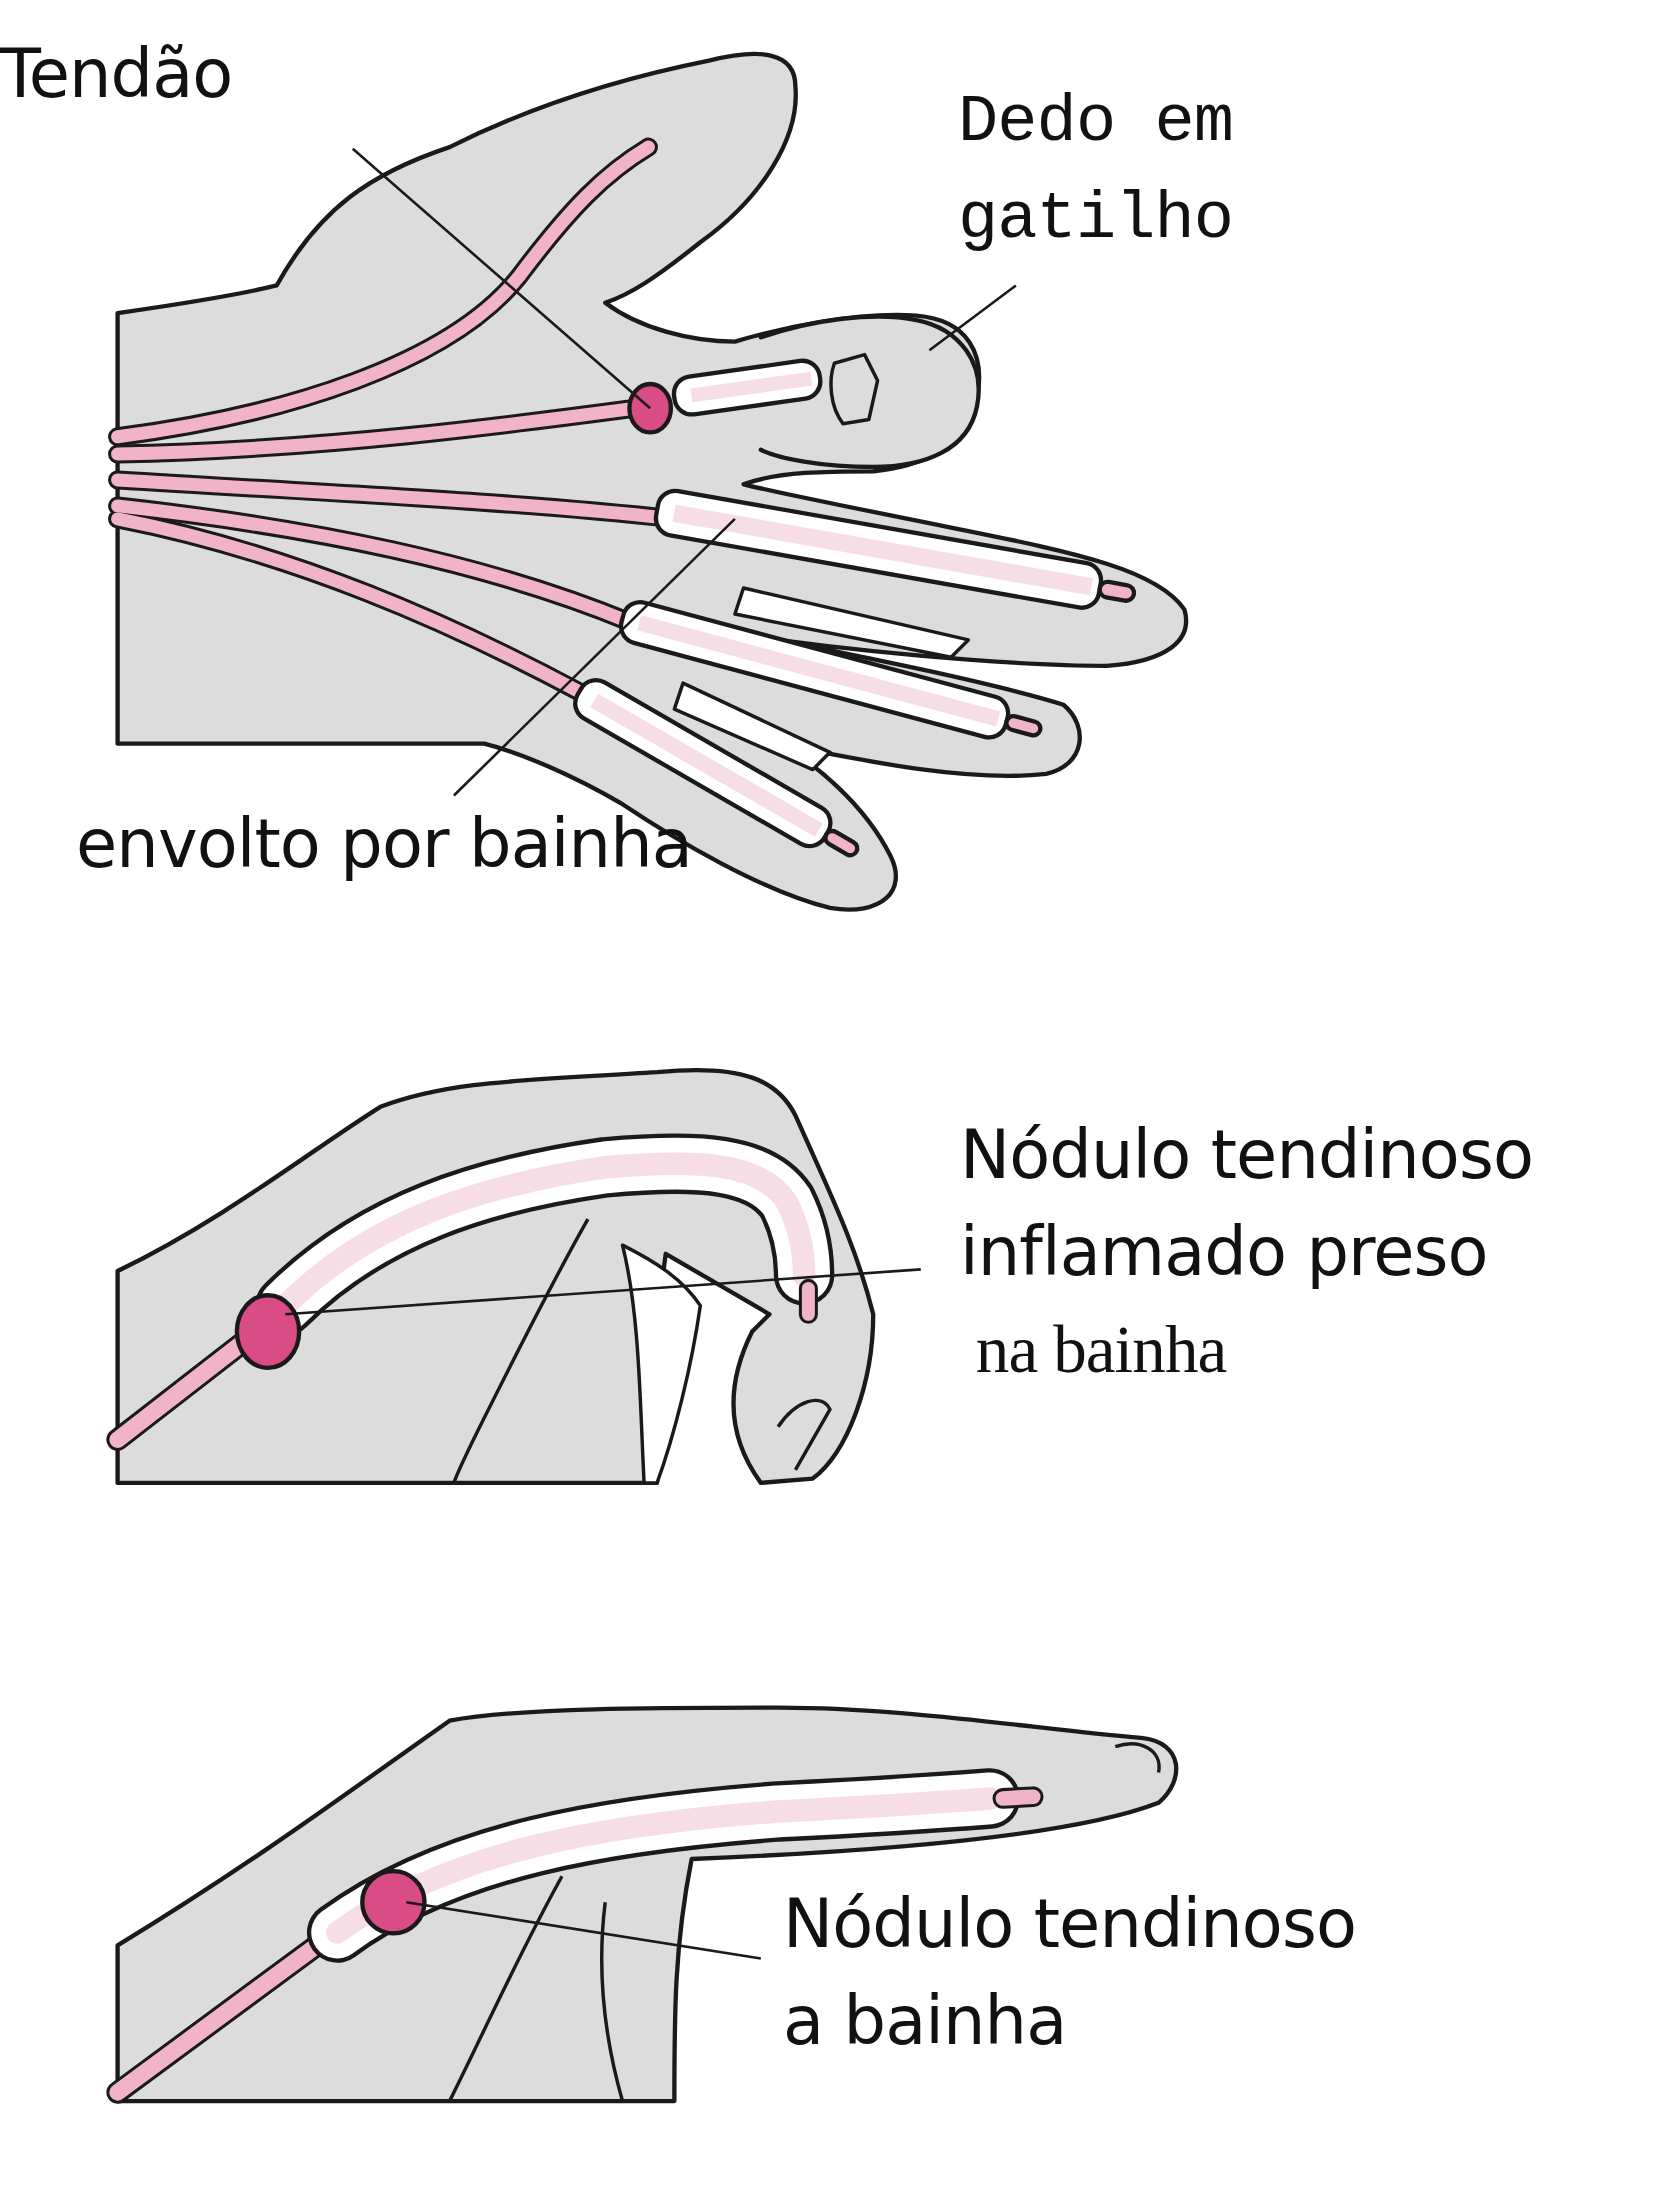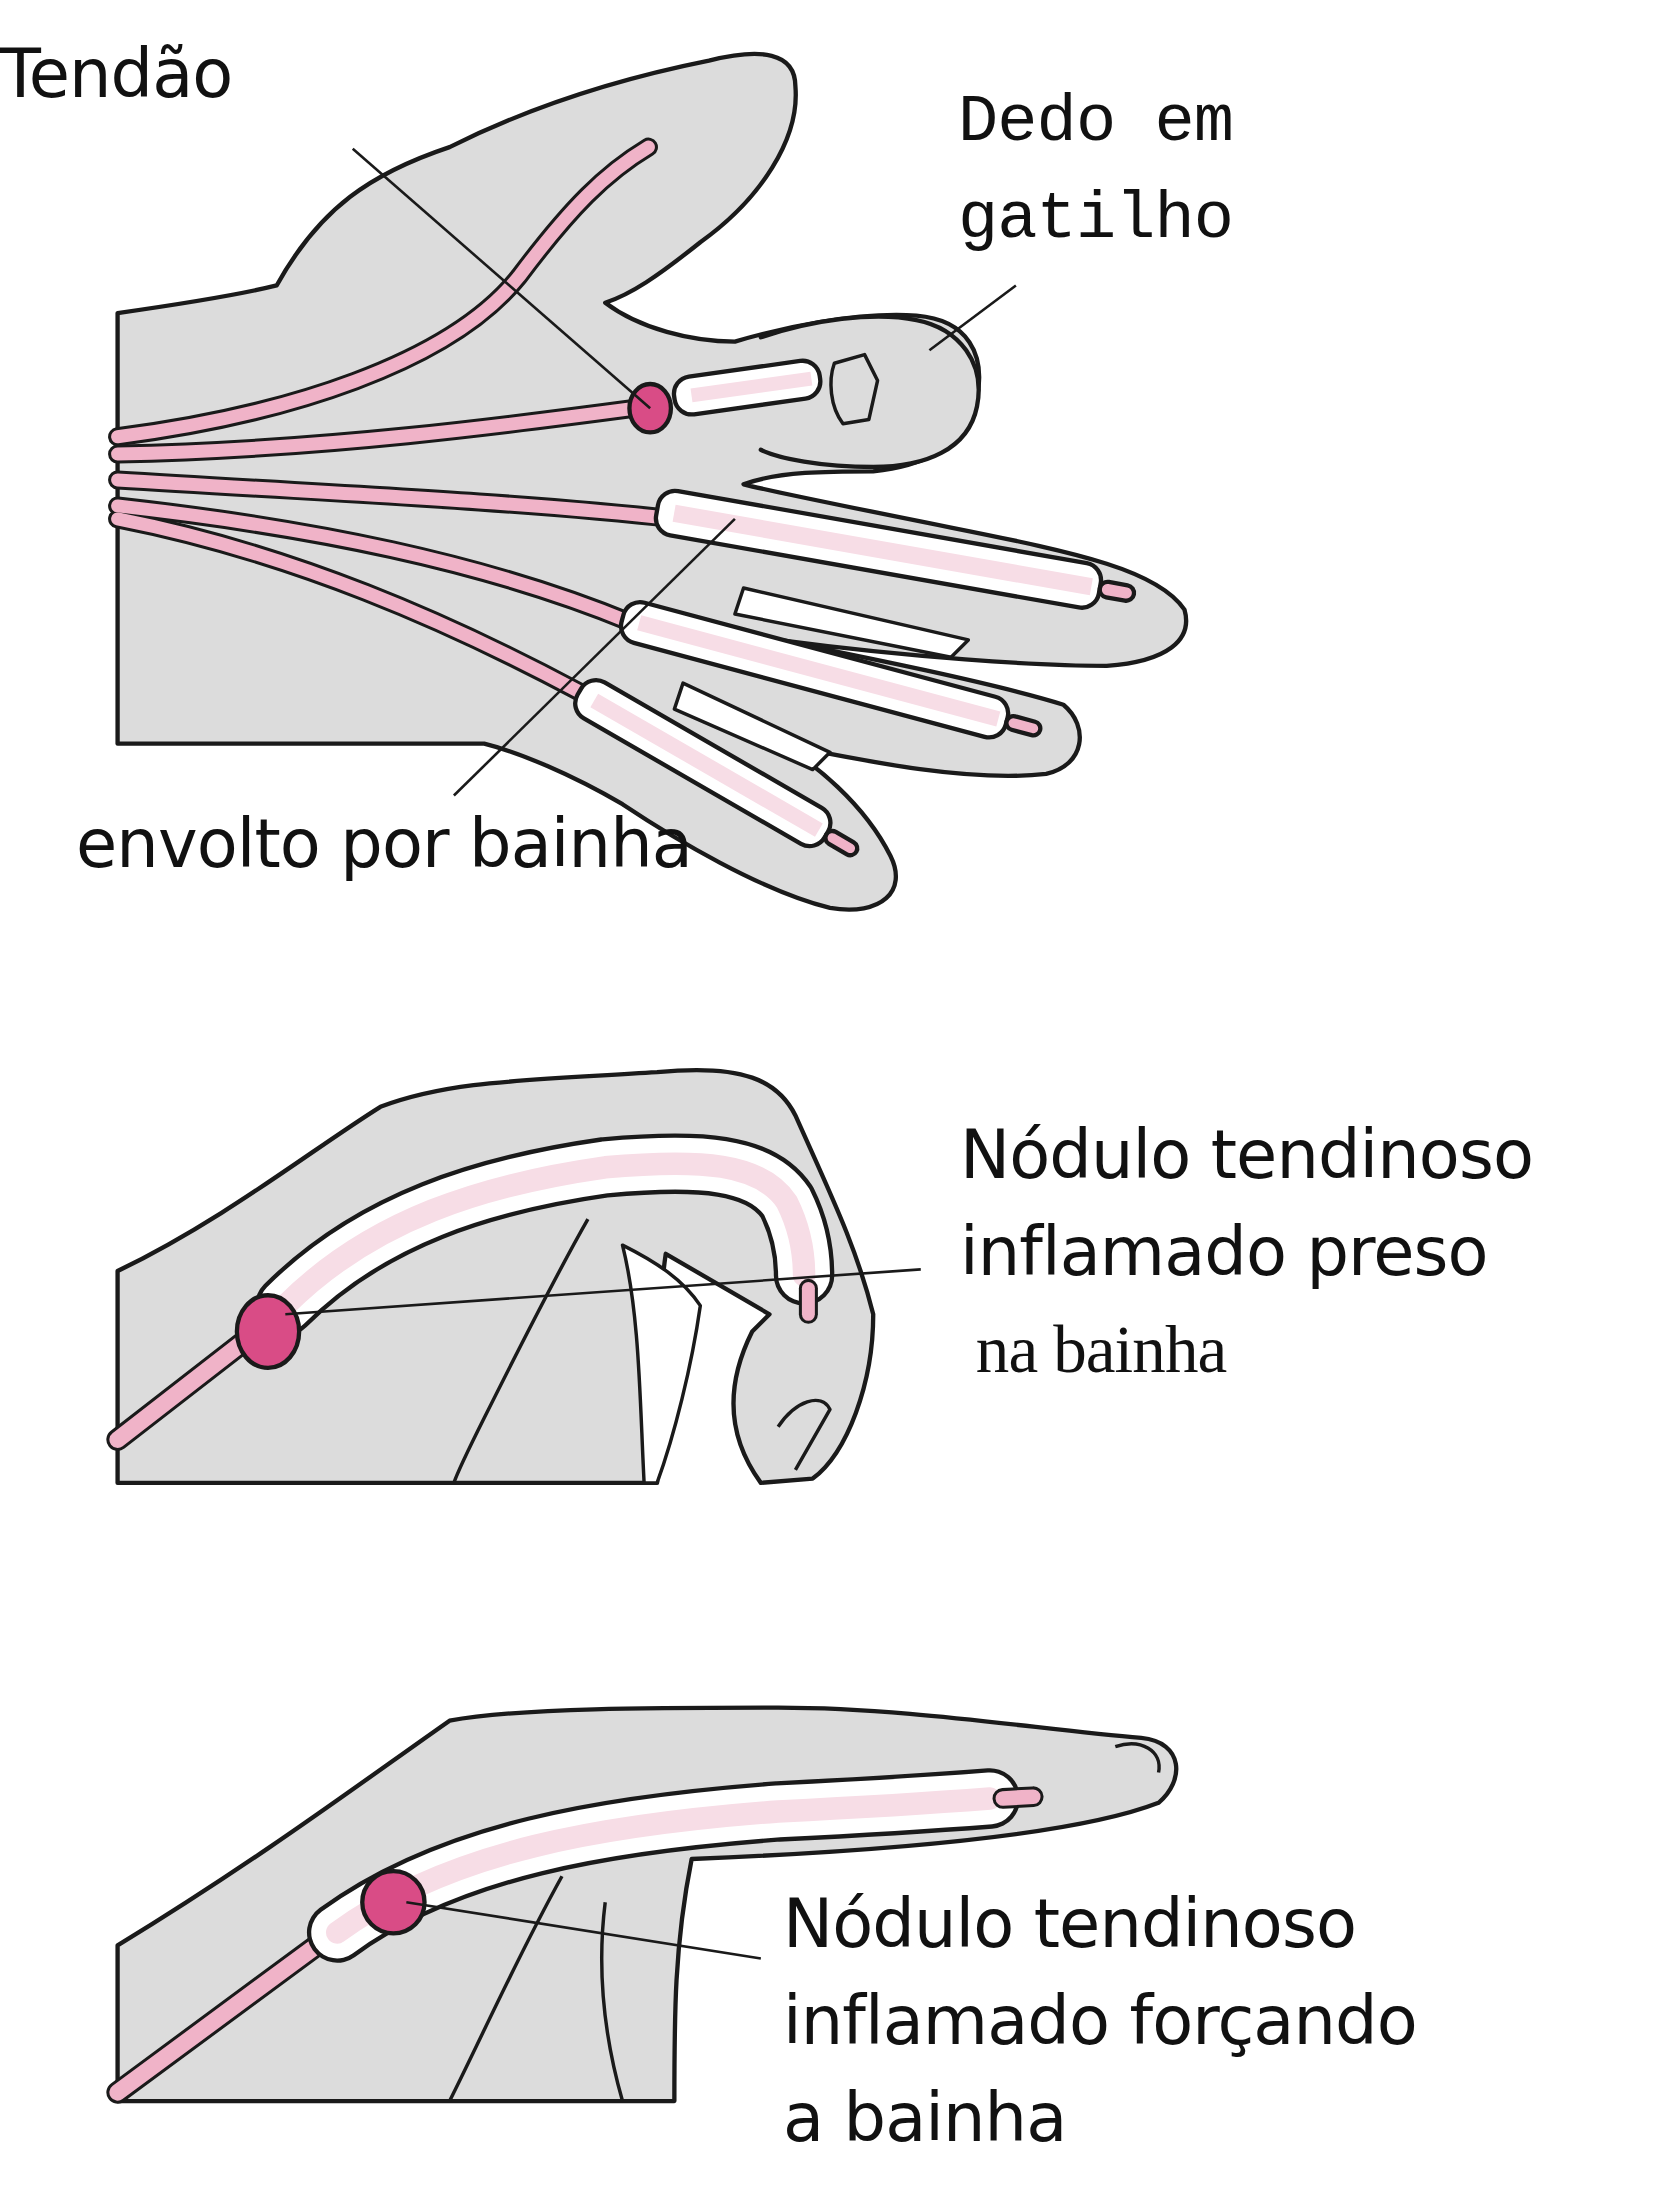--- a/index.html
+++ b/index.html
@@ -126,16 +126,15 @@
 </div>
 
 <div class="label" style="left:960px; top:1107px;">
   <span>Nódulo tendinoso</span>
   <span>inflamado preso</span>
   <span style="white-space:pre;font-family:Liberation Serif, serif;"> na bainha</span>
 </div>
 
 <div class="label" style="left:783px; top:1876px;">
   <span>Nódulo tendinoso</span>
-  <span>inflamado forçando</span>
   <span>a bainha</span>
 </div>
 
 
 </body></html>

